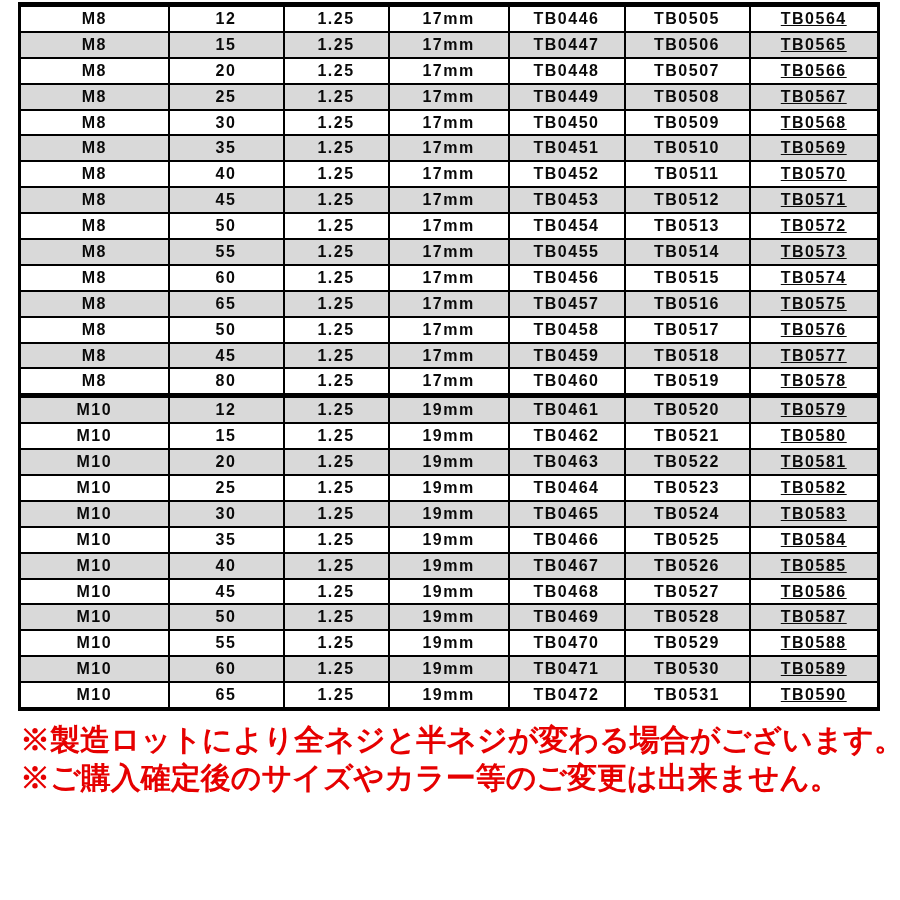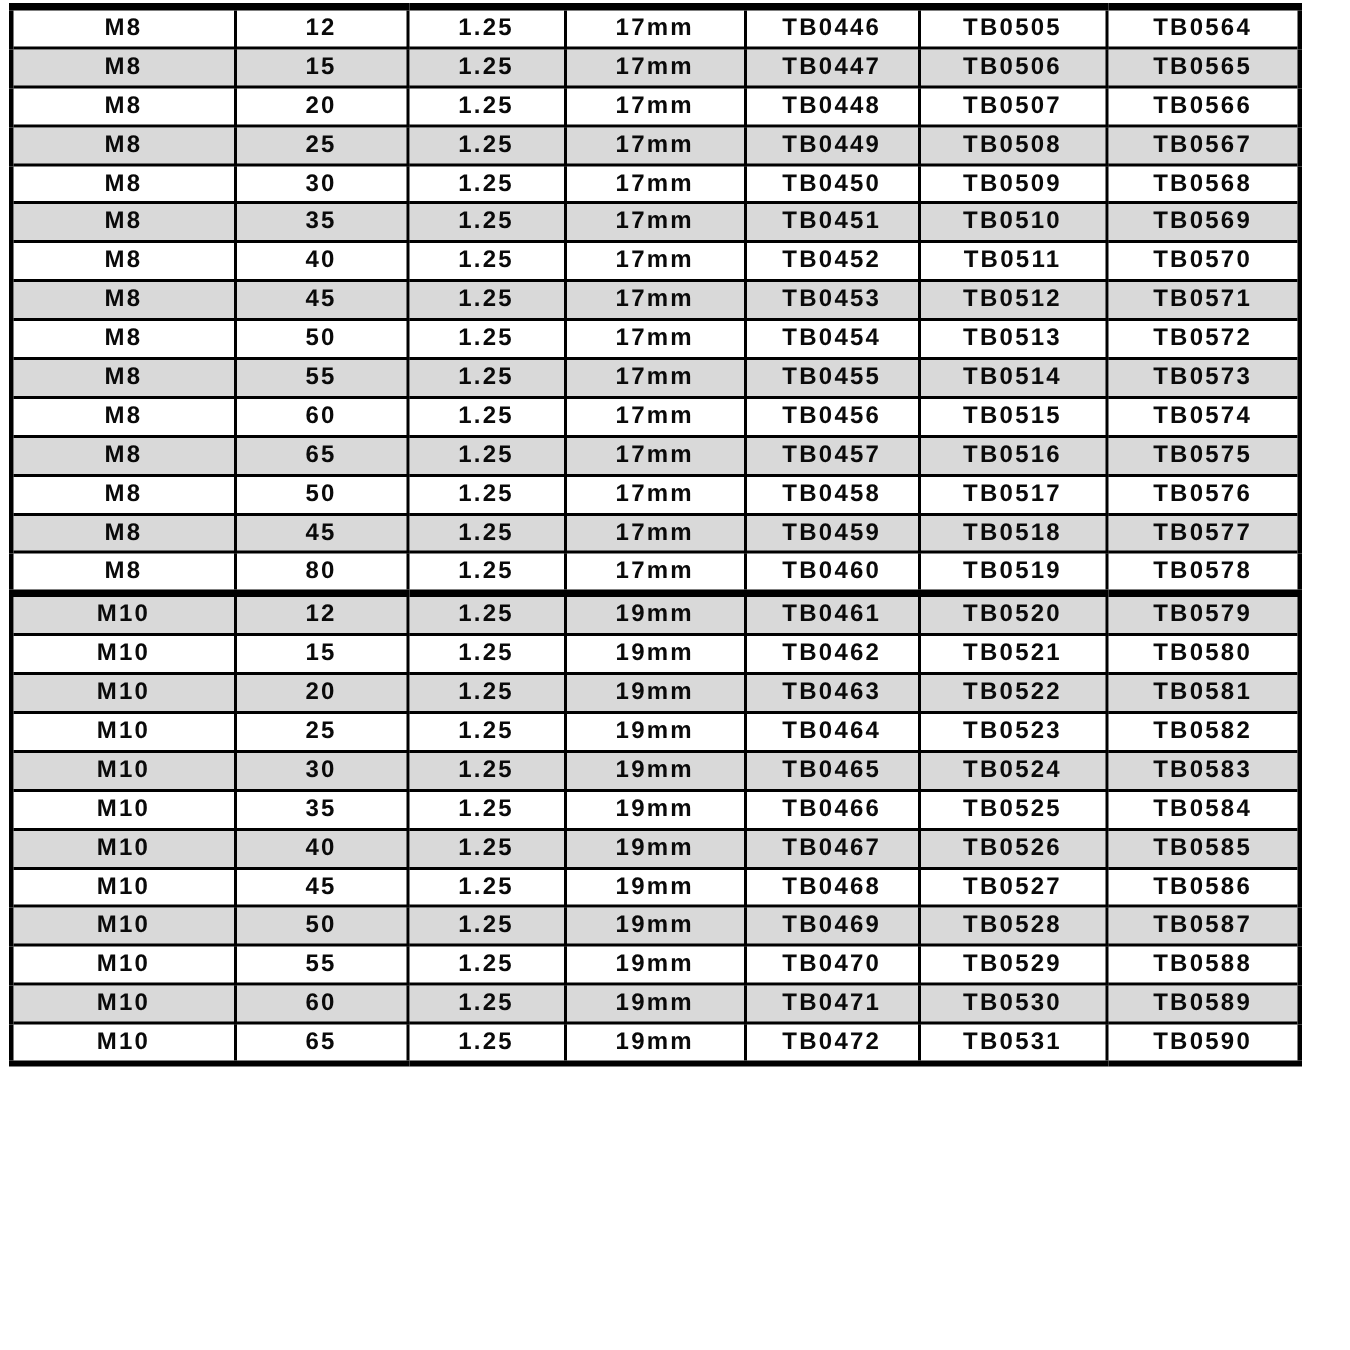--- a/index.html
+++ b/index.html
@@ -10,21 +10,21 @@
   .page {
     position: relative;
     width: 900px;
     height: 900px;
     background: #ffffff;
     overflow: hidden;
     font-family: "Liberation Sans", sans-serif;
   }
   .spec-table {
     position: absolute;
-    left: 6px;
+    left: 18px;
     top: 2px;
     width: 859px;
     border-collapse: collapse;
     table-layout: fixed;
   }
   .spec-table td {
     border: 2px solid var(--border-color, #000000);
     height: 23.9px;
     padding: 0;
     text-align: center;
@@ -47,20 +47,21 @@
     border-top: 5px solid var(--border-color, #000000);
   }
   .spec-table tr:last-child td {
     border-bottom: 4px solid var(--border-color, #000000);
   }
   .spec-table td:first-child {
     border-left: 3px solid var(--border-color, #000000);
   }
   .spec-table td:last-child {
     border-right: 3px solid var(--border-color, #000000);
+    text-decoration: underline;
   }
   .notes {
     position: absolute;
     left: 20px;
     top: 721px;
     width: 880px;
     color: var(--note-color, #e60000);
     font-size: 30px;
     font-weight: 700;
     line-height: 38px;
@@ -326,15 +327,17 @@
           <td>1.25</td>
           <td>19mm</td>
           <td>TB0472</td>
           <td>TB0531</td>
           <td>TB0590</td>
         </tr>
       </tbody>
   </table>
 
   <div class="notes">
+    <div class="note-line">※製造ロットにより全ネジと半ネジが変わる場合がございます。</div>
+    <div class="note-line">※ご購入確定後のサイズやカラー等のご変更は出来ません。</div>
   </div>
 
 </div>
 
 </body></html>

